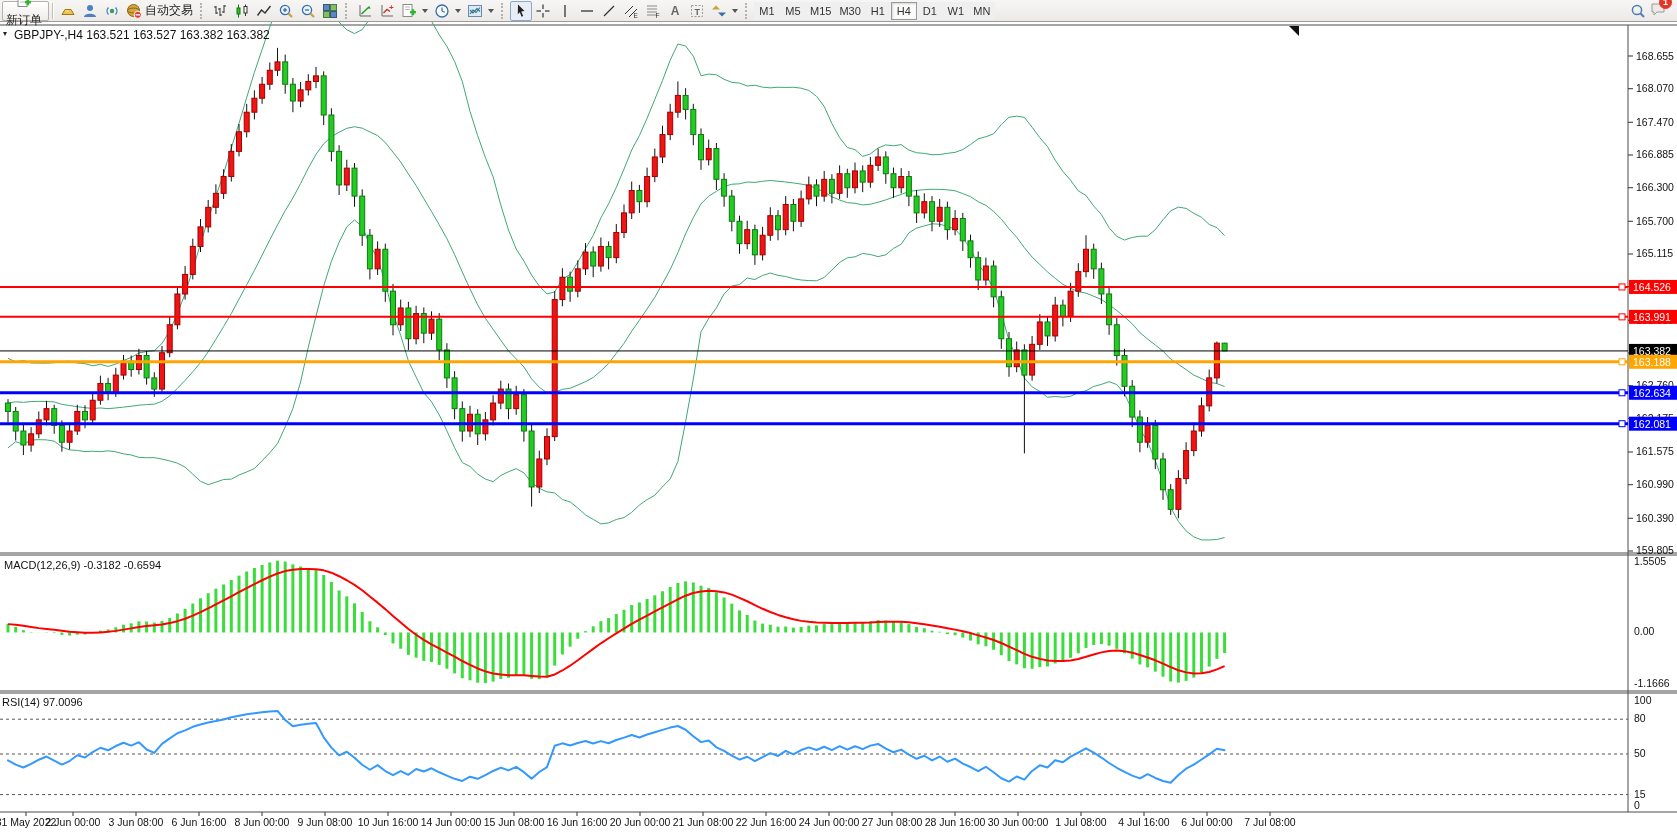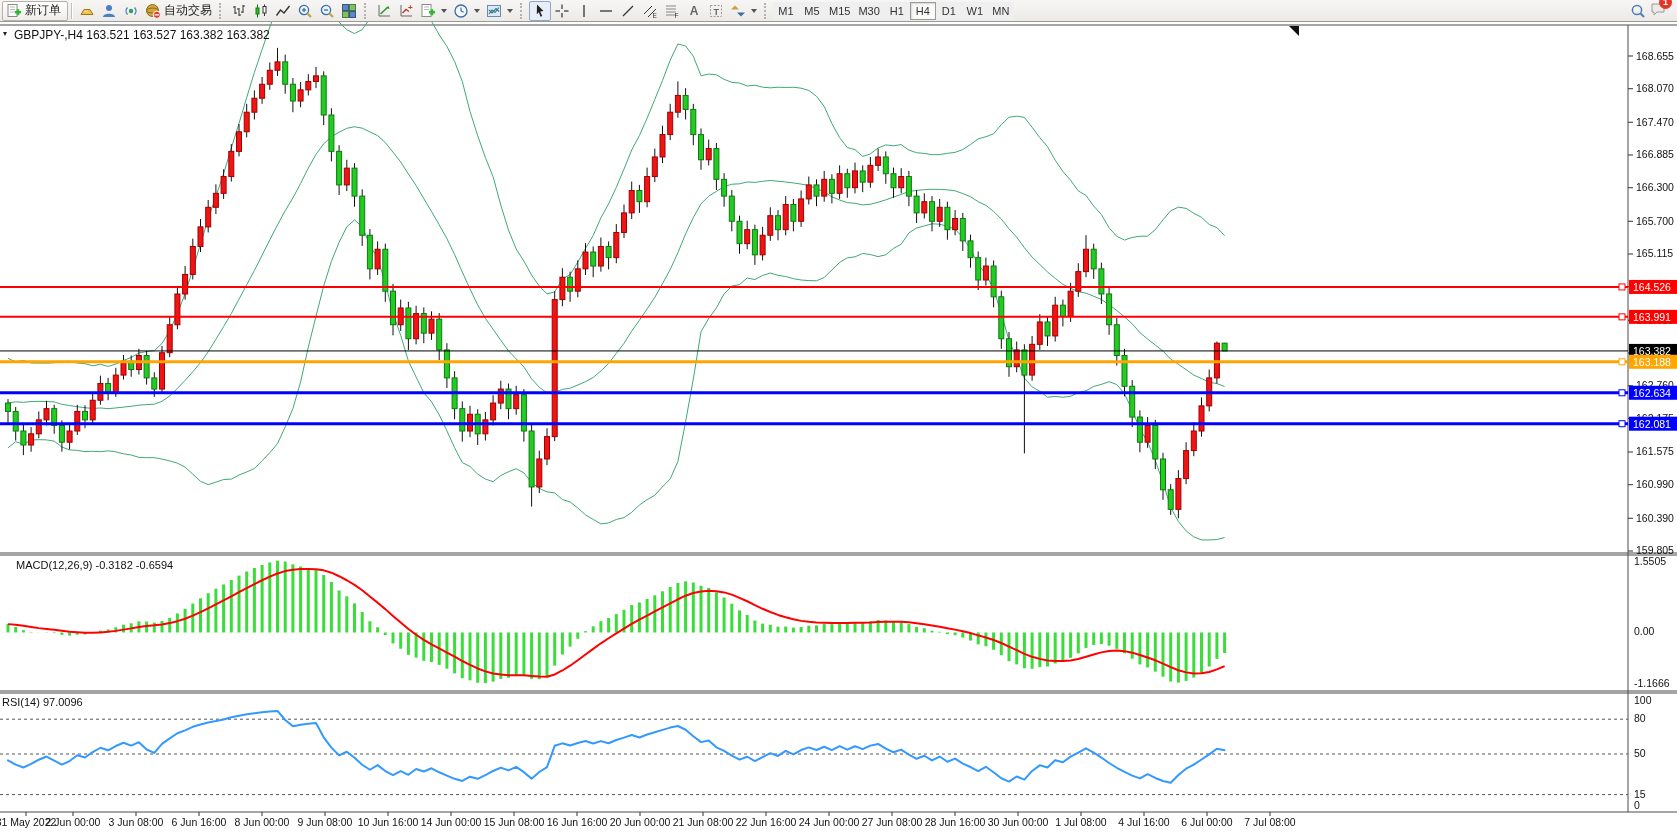--- a/index.html
+++ b/index.html
@@ -3,38 +3,38 @@
 <meta charset="utf-8">
 <style>
   html,body{margin:0;padding:0;background:#fff;width:1677px;height:833px;overflow:hidden;
     font-family:"Liberation Sans",sans-serif;-webkit-font-smoothing:antialiased;}
   
   .toolbar{position:absolute;top:0;left:0;width:1677px;height:22px;background:linear-gradient(#f7f6f4,#eceae7);
     border-bottom:1px solid #9c9a97;display:flex;align-items:center;padding:0 2px;box-sizing:border-box;z-index:30;}
   .tb{height:20px;min-width:22px;display:flex;align-items:center;justify-content:center;gap:3px;
     background:transparent;border:1px solid transparent;padding:0 2px;font-family:"Liberation Sans",sans-serif;
     font-size:12px;color:#222;cursor:default;}
-  .tb.raised{border:1px solid #b4b1ad;background:linear-gradient(#ffffff,#efedea);border-radius:2px;padding:0 6px 0 3px;}
+  .tb.raised{border:1px solid #b4b1ad;background:linear-gradient(#ffffff,#efedea);border-radius:2px;padding:0 6px 0 3px;flex-direction:column;}
   .tb.pressed{border:1px solid #8fa8c6;background:#e8eef7;border-radius:2px;}
   .tb svg{display:block;}
   .sep{width:0;height:16px;border-left:1px solid #c2bfbb;border-right:1px solid #ffffff;margin:0 3px;}
   .grip{width:3px;height:16px;border-left:2px dotted #b5b2ae;margin:0 4px;}
   .caret{width:0;height:0;border-left:3px solid transparent;border-right:3px solid transparent;border-top:4px solid #555;margin-left:2px;}
   .tf{height:18px;min-width:26px;display:flex;align-items:center;justify-content:center;font-size:11px;color:#333;
     border:1px solid transparent;padding:0 3px;}
   .tf.active{border:1px solid #9a9a9a;background:#fbfbfa;box-shadow:inset 1px 1px 2px rgba(0,0,0,.15);}
   .toolbar .spacer{flex:1;}
   .badge{position:absolute;top:-4px;right:-5px;width:13px;height:13px;border-radius:50%;background:#e53528;
     color:#fff;font-size:9px;font-weight:bold;display:flex;align-items:center;justify-content:center;}
   .chatwrap{position:relative;margin-right:8px;}
   
   .ovl{position:absolute;z-index:20;font-family:"Liberation Sans",sans-serif;color:#111;white-space:nowrap;}
   #chart-title{top:28px;left:14px;font-size:12px;}
   #title-marker{top:29px;left:3px;font-size:8px;color:#222;}
-  #macd-label{top:559px;left:16px;font-size:11px;}
+  #macd-label{top:559px;left:4px;font-size:11px;}
   #rsi-label{top:696px;left:2px;font-size:11px;}
   svg text{font-family:"Liberation Sans",sans-serif;}
   #plot{position:absolute;top:0;left:0;z-index:10;}
 </style>
 </head>
 <body>
 
 <div class="toolbar">
   <button class="tb raised">
     <span>

